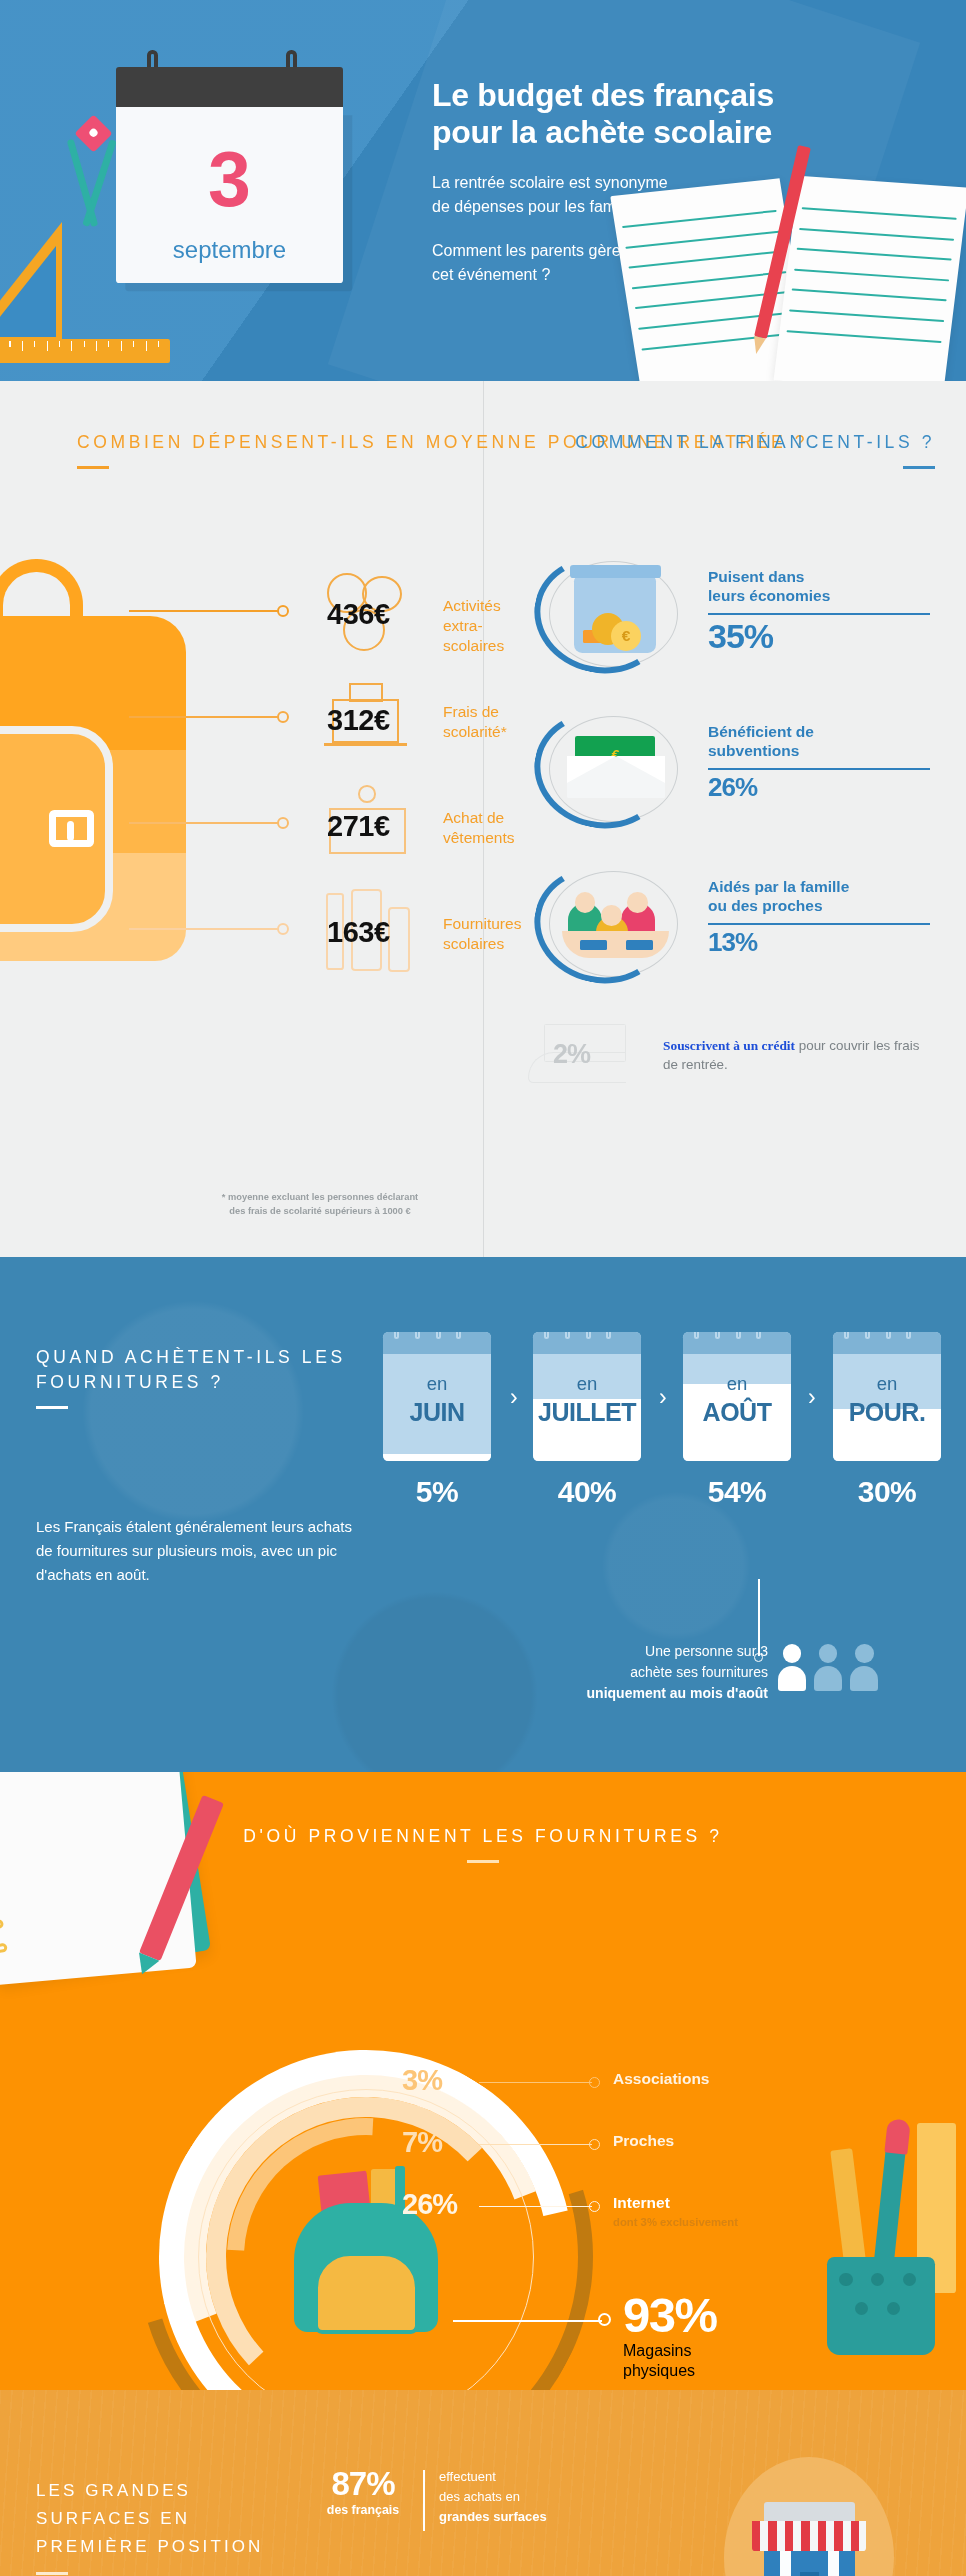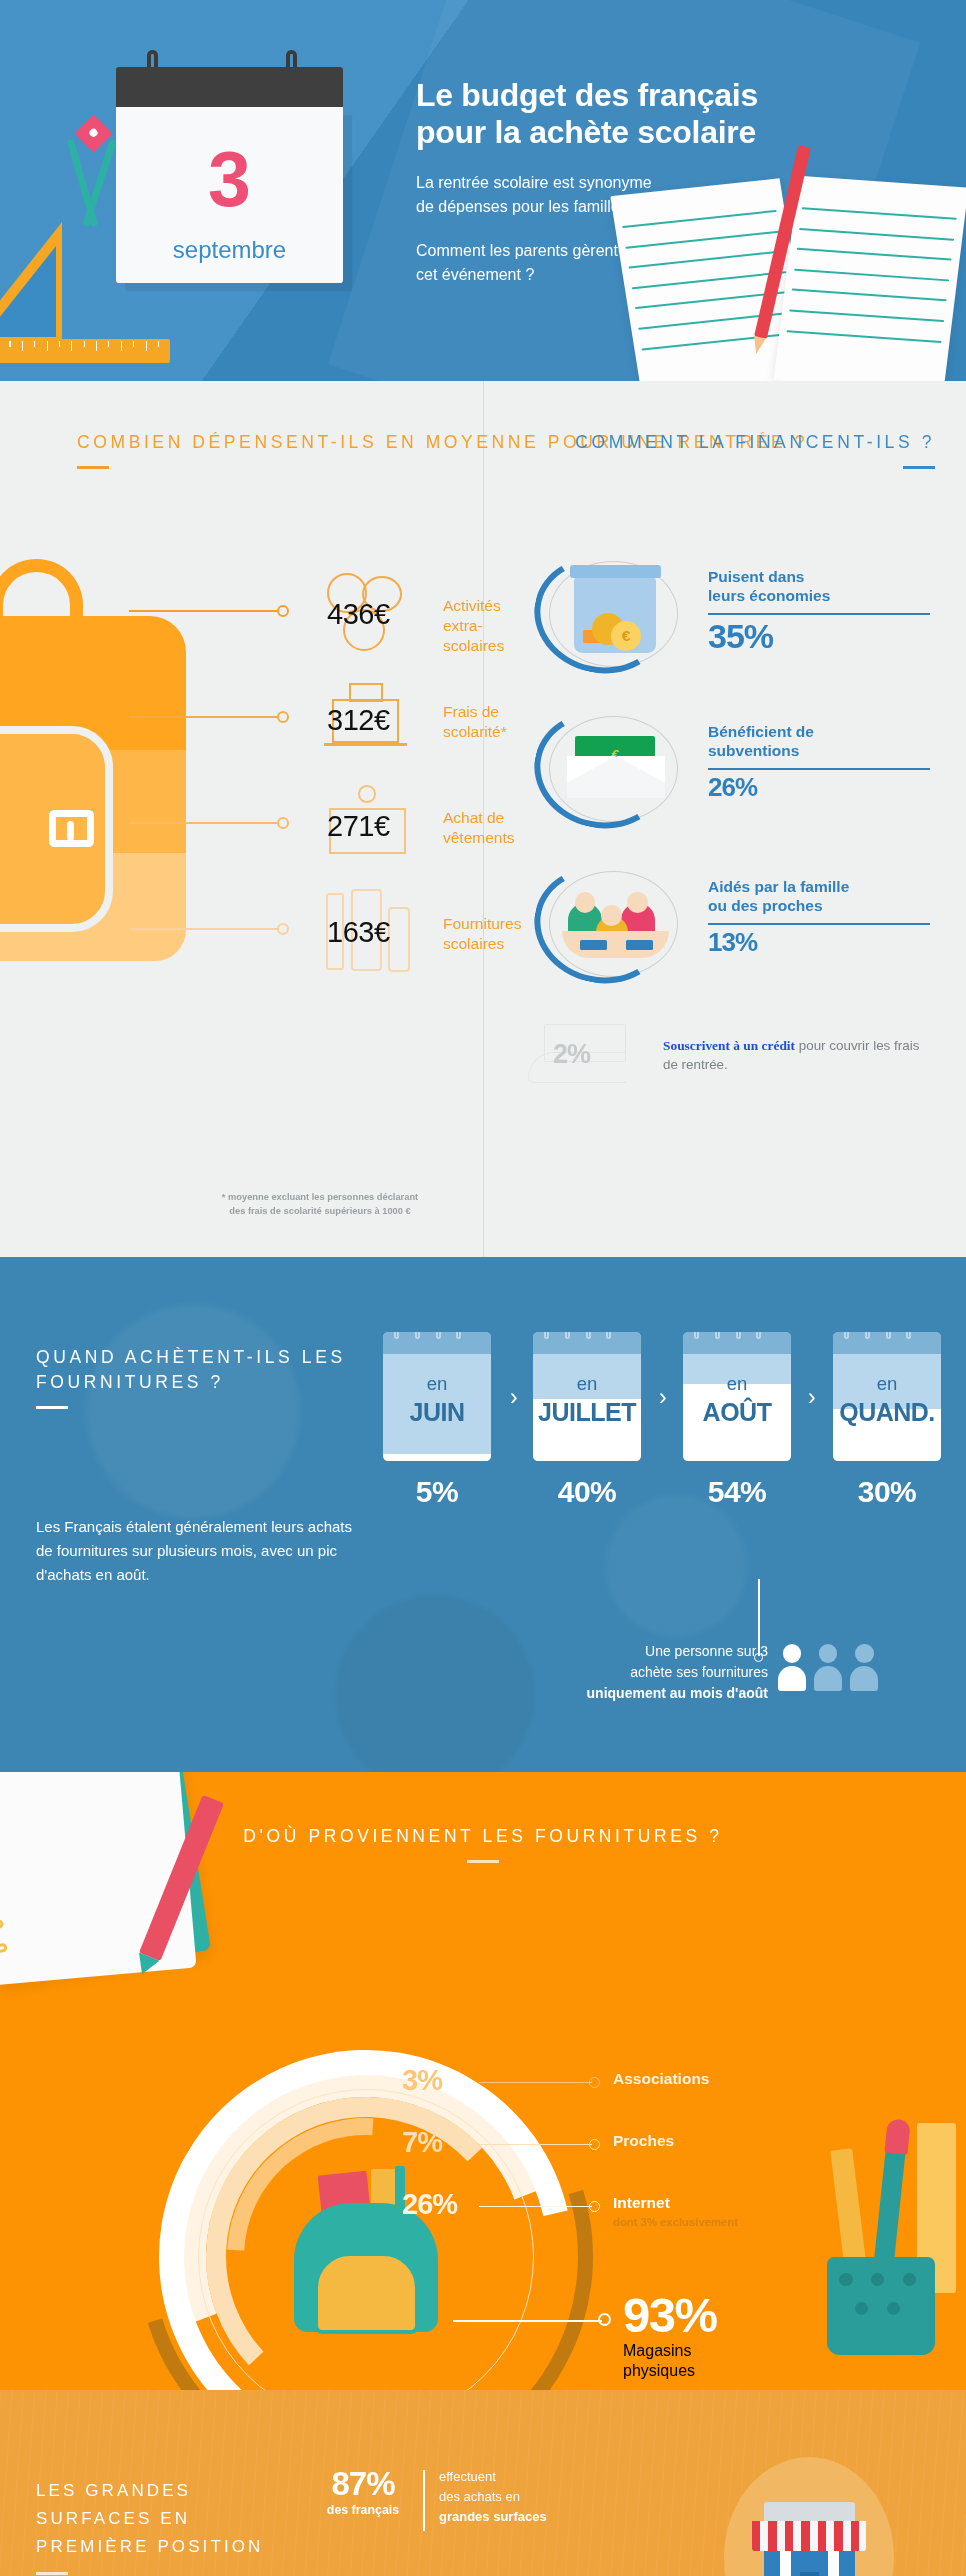--- a/index.html
+++ b/index.html
@@ -36,21 +36,21 @@
     background:#ee4f74; transform:rotate(45deg); border-radius:3.6px; }
   .cal .compass .knob i { position:absolute; left:9.3px; top:9.3px; width:8.2px; height:8.2px;
     background:#fff; border-radius:50%; display:block; }
   .tri { position:absolute; left:-36px; top:222px; width:0; height:0;
     border-left:98px solid transparent; border-bottom:124px solid #f5a623; }
   .tri2 { position:absolute; left:-16.5px; top:246px; width:0; height:0;
     border-left:72px solid transparent; border-bottom:91px solid #3b8cc4; }
   .ruler { position:absolute; left:-10.3px; top:339px; width:180px; height:24px;
     background:#f5a623; border-radius:2.1px; }
   .ruler span { position:absolute; top:2.1px; width:1.5px; background:#fff; }
-  .hero-txt { position:absolute; left:416px; top:77px; width:479px; color:#fff; }
+  .hero-txt { position:absolute; left:432px; top:77px; width:479px; color:#fff; }
   .hero-txt h1 { font-size:32px; line-height:1.17; font-weight:700; letter-spacing:-0.3px; }
   .hero-txt p { font-size:16px; line-height:1.5; margin-top:19.6px; font-weight:300; }
   .book { position:absolute; right:-15.5px; top:170px; width:361px; height:237px; }
   .book .pg { position:absolute; width:170px; height:206px; background:#fdfdfd;
     box-shadow:0 3.1px 9.3px rgba(0,0,0,.1); }
   .book .pg.l { left:5.2px; top:15.5px; transform:rotate(-9deg) skewY(3deg); border-radius:2.1px 0 0 2.1px; }
   .book .pg.r { left:165px; top:11.3px; transform:rotate(7deg) skewY(-3deg); border-radius:0 2.1px 2.1px 0; }
   .book .line { position:absolute; left:7.2px; width:155px; height:2.1px; background:#2eb0a4; border-radius:1.5px; }
   .book .pencil { position:absolute; left:155px; top:-26px; width:13.4px; height:196px;
     background:#e8424f; transform:rotate(13deg); border-radius:2.1px; box-shadow:0 0 0 0 #000; }
@@ -84,21 +84,21 @@
   .pack .lock { position:absolute; left:131px; top:251px; width:45px; height:37px;
     border:7.7px solid #fff; border-radius:5.2px; }
   .pack .lock i { position:absolute; left:11.3px; top:4.1px; width:7.2px; height:19.6px; background:#fff; border-radius:3.6px; }
 
   .spend-list { position:absolute; left:129px; top:185px; width:355px; }
   .spend-row { position:relative; height:106px; }
   .spend-row .conn { position:absolute; left:0; top:44px; width:155px; height:1.5px; background:#f5a02a; }
   .spend-row .dot { position:absolute; left:148px; top:39px; width:12.4px; height:12.4px;
     border:2.1px solid #f5a02a; border-radius:50%; background:#eff0f0; }
   .spend-row .ico { position:absolute; left:193px; top:5.2px; width:88px; height:82px; opacity:.85; }
-  .spend-row .val { position:absolute; left:198px; top:32px; font-size:29px; font-weight:400; color:#111; letter-spacing:-0.5px; }
+  .spend-row .val { position:absolute; left:198px; top:32px; font-size:29px; font-weight:700; color:#111; letter-spacing:-0.5px; }
   .spend-row .lbl { position:absolute; left:314px; top:30px; font-size:15.5px; line-height:1.3;
     color:#f5a02a; font-weight:500; }
   .ball { position:absolute; border:2.6px solid #f5a02a; border-radius:50%; }
   .school { position:absolute; border:2.6px solid #f5a02a; }
   .footnote { position:absolute; left:155px; top:809px; width:330px; text-align:center;
     font-size:9.3px; line-height:1.55; color:#9aa0a3; font-weight:600; }
 
   .fin-list { position:absolute; right:31px; top:170px; width:407px; }
   .fin-row { position:relative; height:155px; }
   .fin-row .medal { position:absolute; left:0; top:0; width:170px; height:129px; }
@@ -537,21 +537,21 @@
       <div class="mcal">
         <div class="rings">
             <i style="left:11.3px"></i>
             <i style="left:32px"></i>
             <i style="left:53px"></i>
             <i style="left:73px"></i>
           </div>
         <div class="fill" style="height:52px"></div>
         <div class="strip"></div>
         <div class="en">en</div>
-        <div class="nm">QUAND.</div>
+        <div class="nm">POUR.</div>
       </div>
       <div class="mpct">30%</div>
     </div>
   </div>
 
   <div class="stat">
     <div class="line"></div>
       <div class="node"></div>
     <div class="txt">
       <span>Une personne sur 3</span><br>

